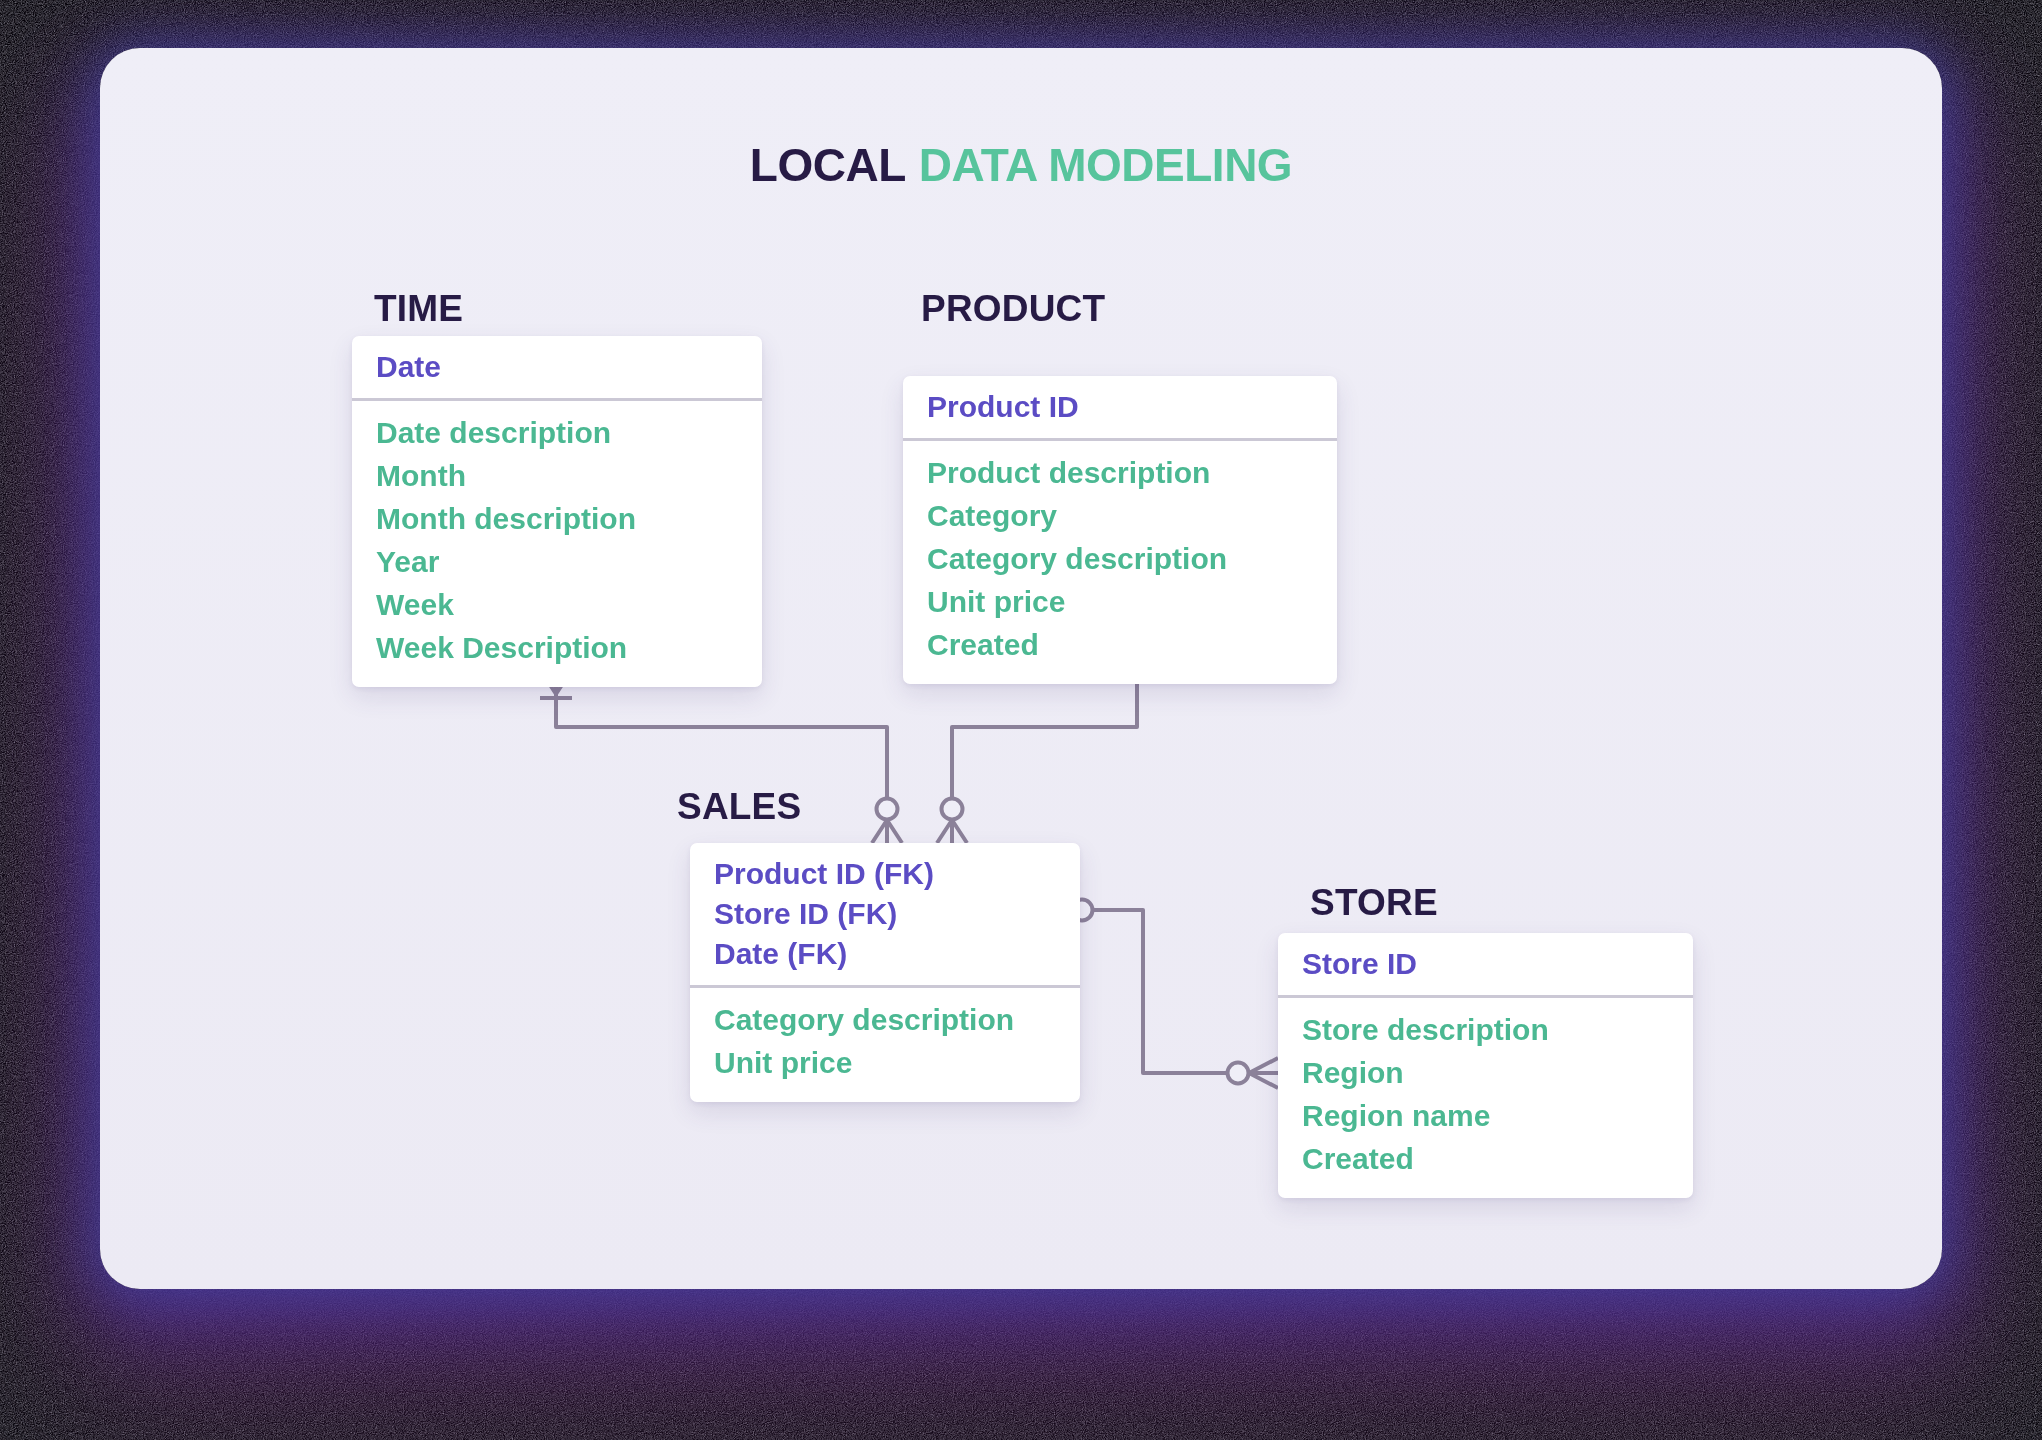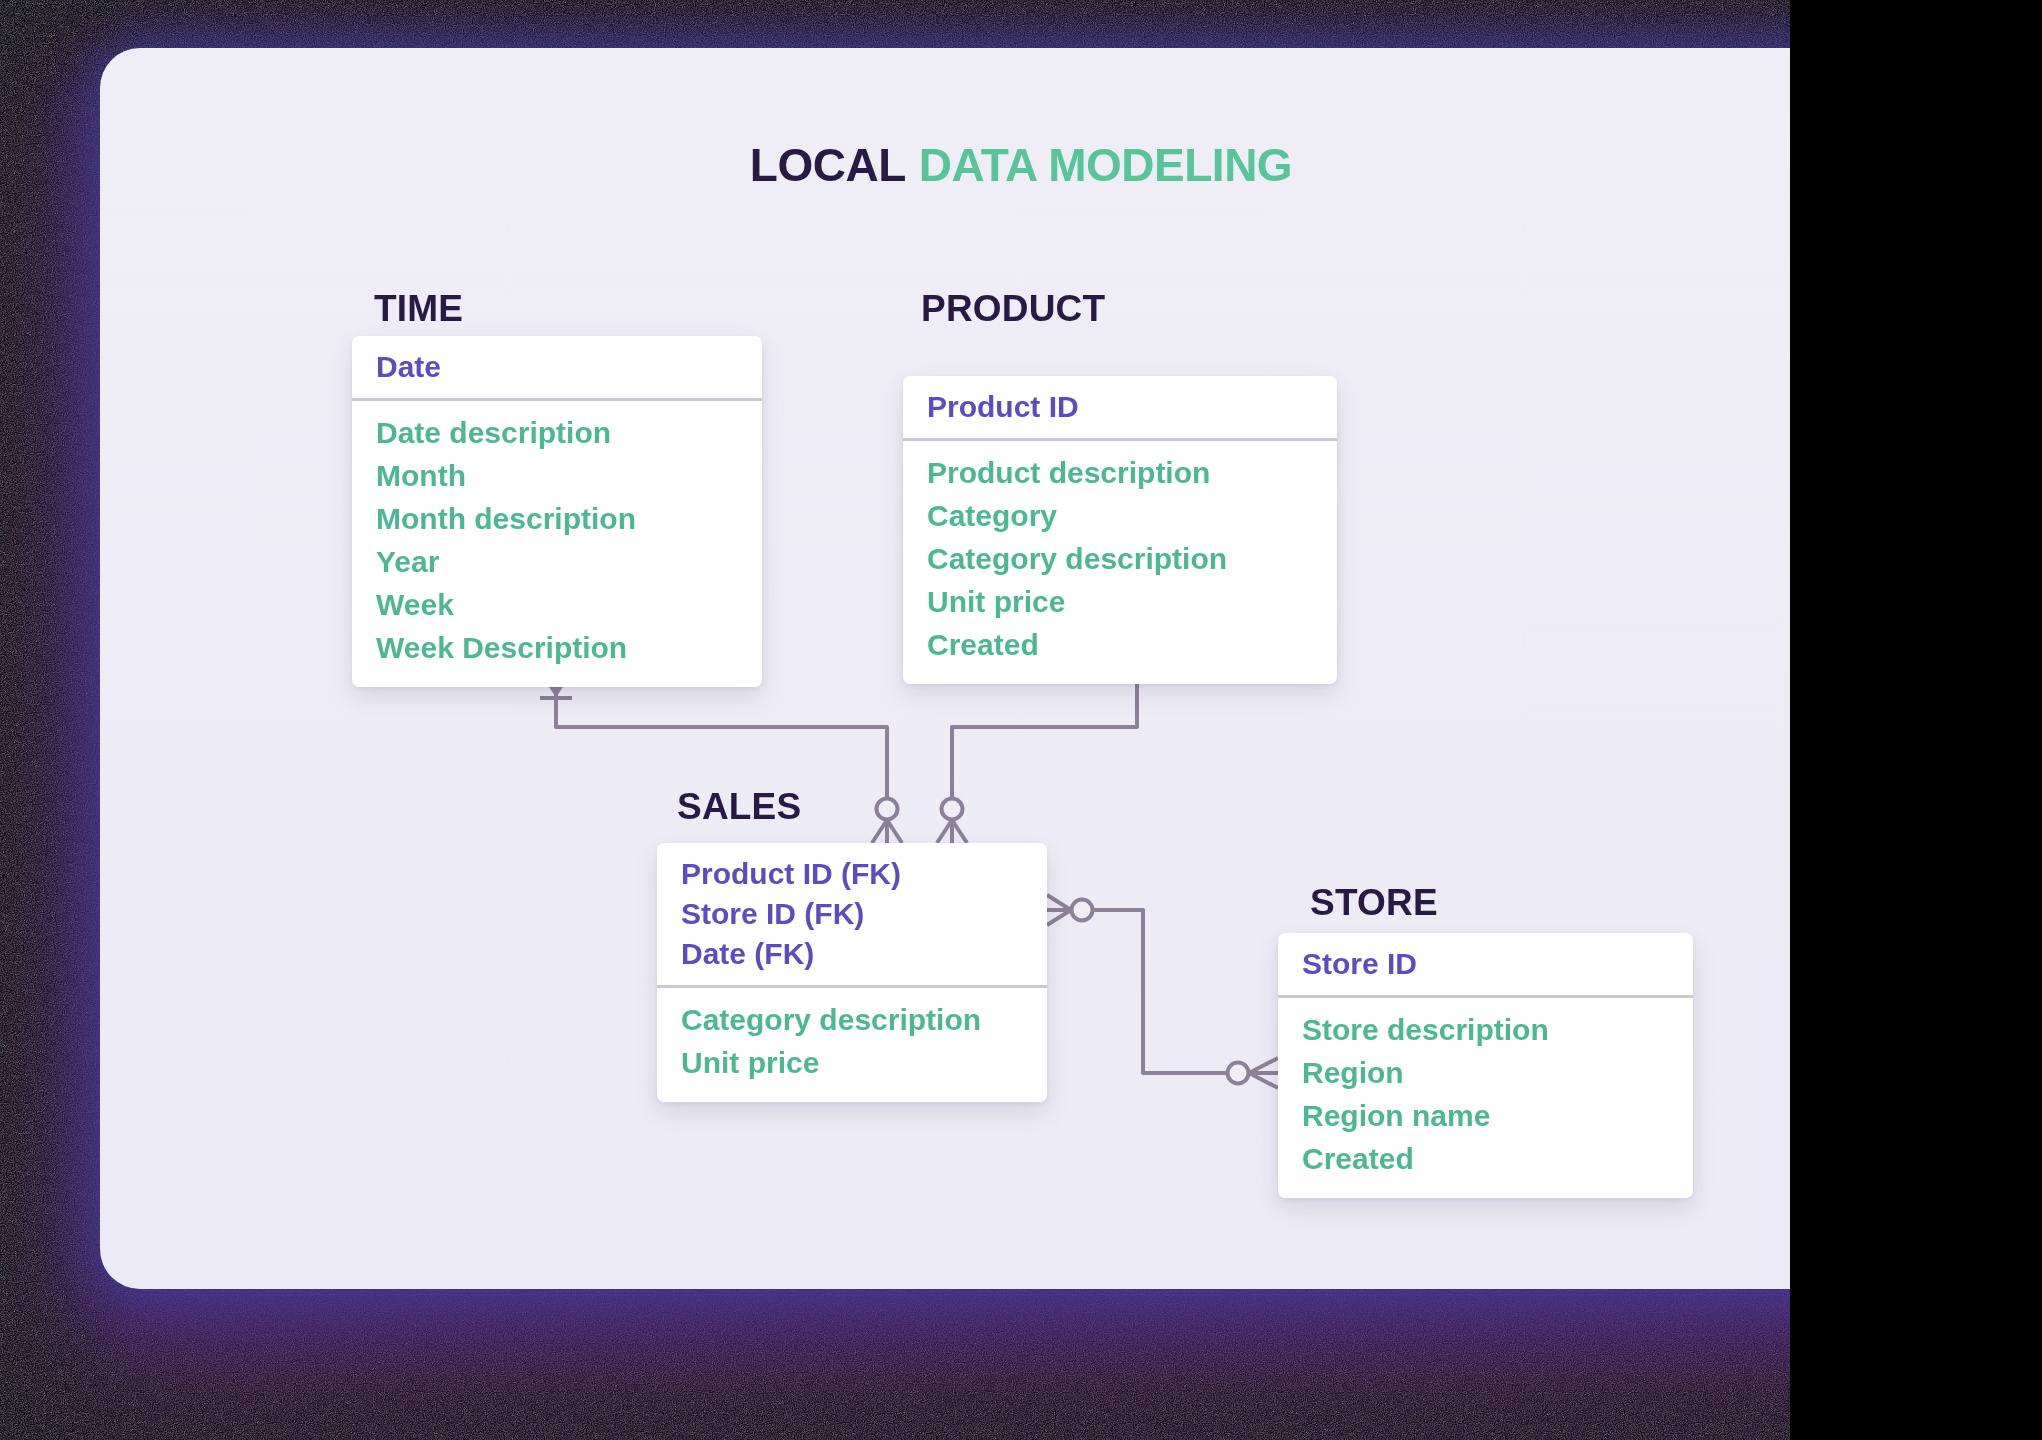--- a/index.html
+++ b/index.html
@@ -1,17 +1,17 @@
 <!DOCTYPE html>
 <html style="--c-background_outer: #030207; --c-panel: #EFEEF7; --c-card: #FFFFFF; --c-heading: #271B45; --c-title_highlight: #57C49C; --c-key_text: #5B4CC4; --c-field_text: #4BB892; --c-divider: #CBC8D5; --c-connector: #8B8199;"><head>
 <meta charset="utf-8">
 <style>
   html,body{margin:0;padding:0;background:#000;}
   .stage{
-    position:relative;width:1790px;height:1440px;overflow:hidden;
+    position:relative;width:2042px;height:1440px;overflow:hidden;
     background:#030207;
     font-family:"Liberation Sans","DejaVu Sans",sans-serif;
   }
   .grain{position:absolute;left:0;top:0;z-index:1;opacity:.55;}
   .panel{
     position:absolute;z-index:2;left:100px;top:48px;width:1842px;height:1241px;
     background:linear-gradient(180deg,var(--c-panel,#EFEEF7) 0%,#ECEAF4 100%);
     border-radius:40px;
     box-shadow:
       0 0 46px 6px rgba(58,70,160,.55),
@@ -107,21 +107,21 @@
     <div class="fields">
       <div class="field-row">Product description</div>
       <div class="field-row">Category</div>
       <div class="field-row">Category description</div>
       <div class="field-row">Unit price</div>
       <div class="field-row">Created</div>
     </div>
   </div>
 
   <div class="entity-title" style="left:677px;top:788px;">SALES</div>
-  <div class="card" style="left:657px;top:843px;width:390px;">
+  <div class="card" style="left:690px;top:843px;width:390px;">
     <div class="keys">
       <div class="key-row">Product ID (FK)</div>
       <div class="key-row">Store ID (FK)</div>
       <div class="key-row">Date (FK)</div>
     </div>
     <div class="fields">
       <div class="field-row">Category description</div>
       <div class="field-row">Unit price</div>
     </div>
   </div>

